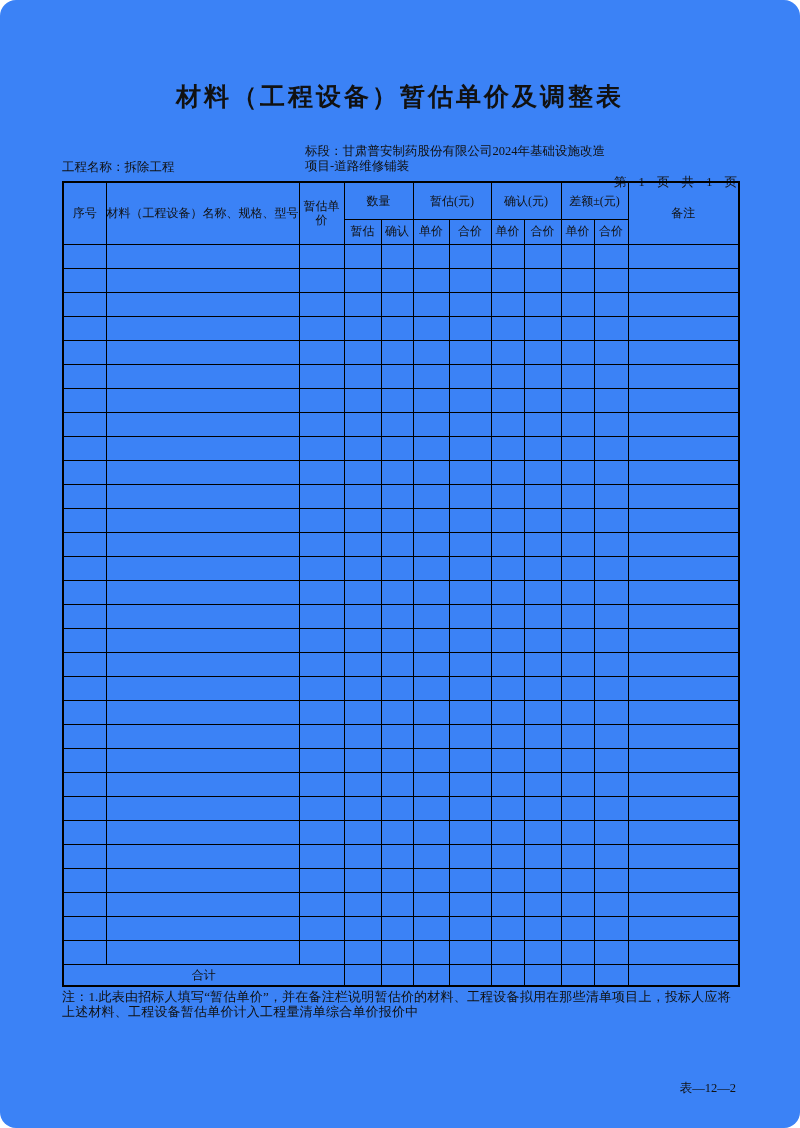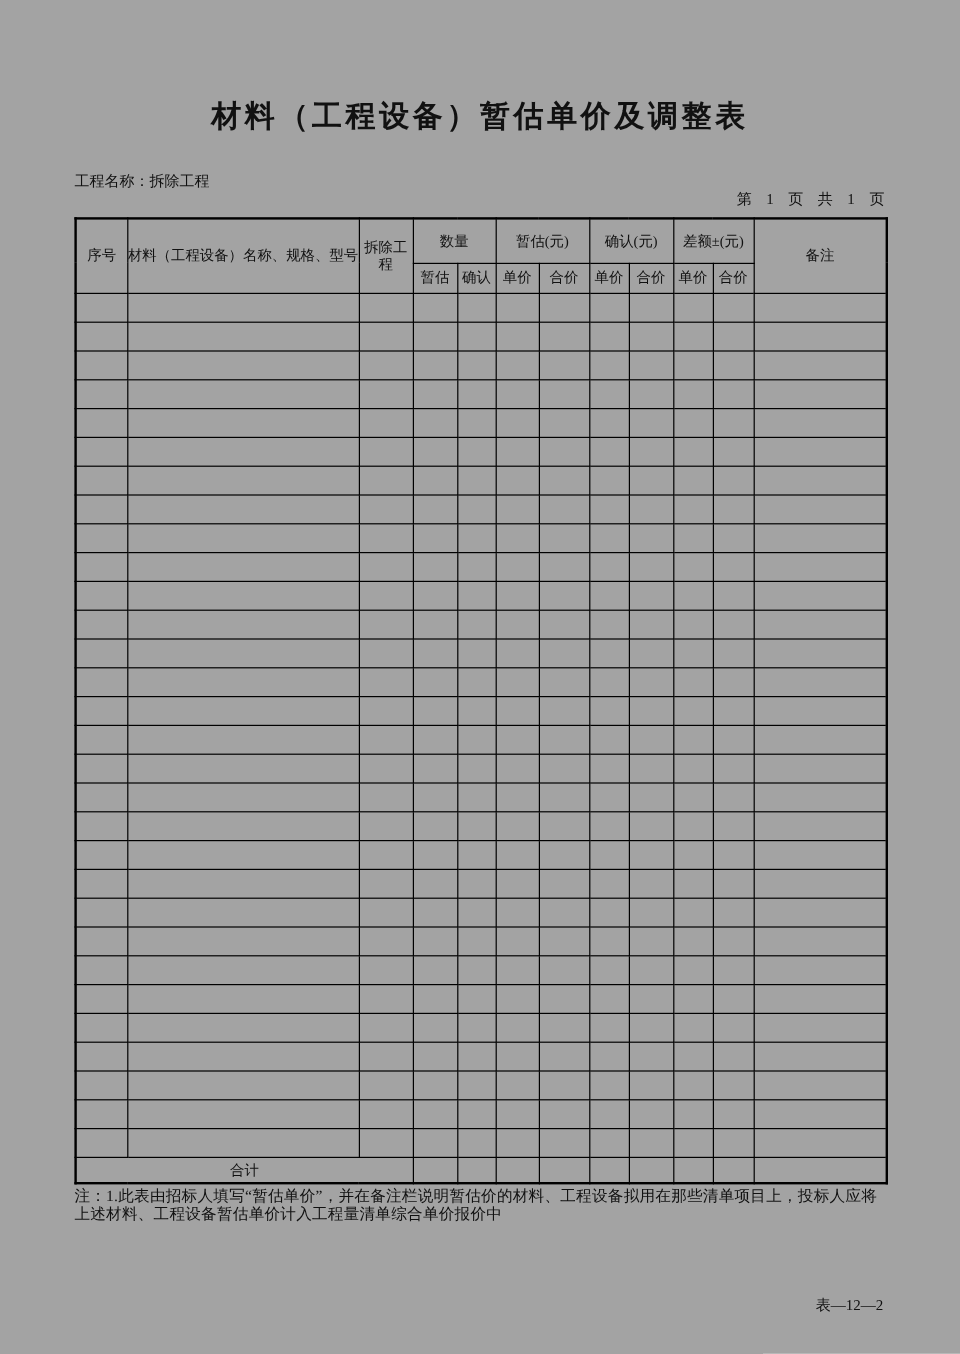--- a/index.html
+++ b/index.html
@@ -1,27 +1,27 @@
 <!DOCTYPE html>
 <html><head>
 <meta charset="utf-8">
 <style>
   html,body{margin:0;padding:0;}
   body{
     width:800px;height:1128px;position:relative;background:#ffffff;
     font-family:"Liberation Serif","DejaVu Serif",serif;color:#111;
   }
-  .page{position:absolute;inset:0;background:#a3a3a3;}
+  .page{position:absolute;inset:0;background:#3b82f6;border-radius:16px;}
   .doc-title{
     position:absolute;left:0;right:0;top:80px;text-align:center;
     font-size:25px;font-weight:bold;letter-spacing:3px;white-space:nowrap;
   }
-  .meta-project{position:absolute;left:62px;top:143px;font-size:12.5px;white-space:nowrap;}
+  .meta-project{position:absolute;left:62px;top:159px;font-size:12.5px;white-space:nowrap;}
   .meta-section{position:absolute;left:305px;top:144px;width:308px;font-size:12.5px;line-height:1.18;}
-  .meta-pageinfo{position:absolute;right:63px;top:158px;font-size:12.5px;white-space:pre;word-spacing:9px;font-family:Liberation Serif, serif;}
+  .meta-pageinfo{position:absolute;right:63px;top:174px;font-size:12.5px;white-space:pre;word-spacing:9px;font-family:Liberation Serif, serif;}
   table.main{
     position:absolute;left:62px;top:181px;width:676px;
     border-collapse:collapse;table-layout:fixed;
     border:2px solid #000;
   }
   table.main th,table.main td{
     border:1px solid #000;padding:0;margin:0;
     font-size:12px;font-weight:normal;text-align:center;vertical-align:middle;
     line-height:1.18;overflow:hidden;
   }
@@ -39,20 +39,21 @@
   .form-code{position:absolute;right:64px;top:1040px;font-size:12.5px;margin-top:40px;}
 </style>
 </head>
 <body>
 
 <div class="page">
 
   <div class="doc-title">材料（工程设备）暂估单价及调整表</div>
 
   <div class="meta-project">工程名称：拆除工程</div>
+  <div class="meta-section">标段：甘肃普安制药股份有限公司2024年基础设施改造项目-道路维修铺装</div>
   <div class="meta-pageinfo">第 1 页 共 1 页</div>
 
   <table class="main">
     <colgroup>
       <col style="width:43px">
         <col style="width:193px">
         <col style="width:45px">
       <col style="width:37px">
         <col style="width:32px">
       <col style="width:36px">
@@ -60,21 +61,21 @@
       <col style="width:33px">
         <col style="width:37px">
       <col style="width:33px">
         <col style="width:34px">
       <col style="width:111px">
     </colgroup>
     <thead>
       <tr class="h1">
         <th rowspan="2">序号</th>
         <th rowspan="2" class="col-name">材料（工程设备）名称、规格、型号</th>
-        <th rowspan="2" class="col-unit">拆除工程</th>
+        <th rowspan="2" class="col-unit">暂估单价</th>
         <th colspan="2">数量</th>
         <th colspan="2">暂估(元)</th>
         <th colspan="2">确认(元)</th>
         <th colspan="2" class="grp-diff">差额±(元)</th>
         <th rowspan="2">备注</th>
       </tr>
       <tr class="h2">
         <th>暂估</th>
         <th>确认</th>
         <th>单价</th>

